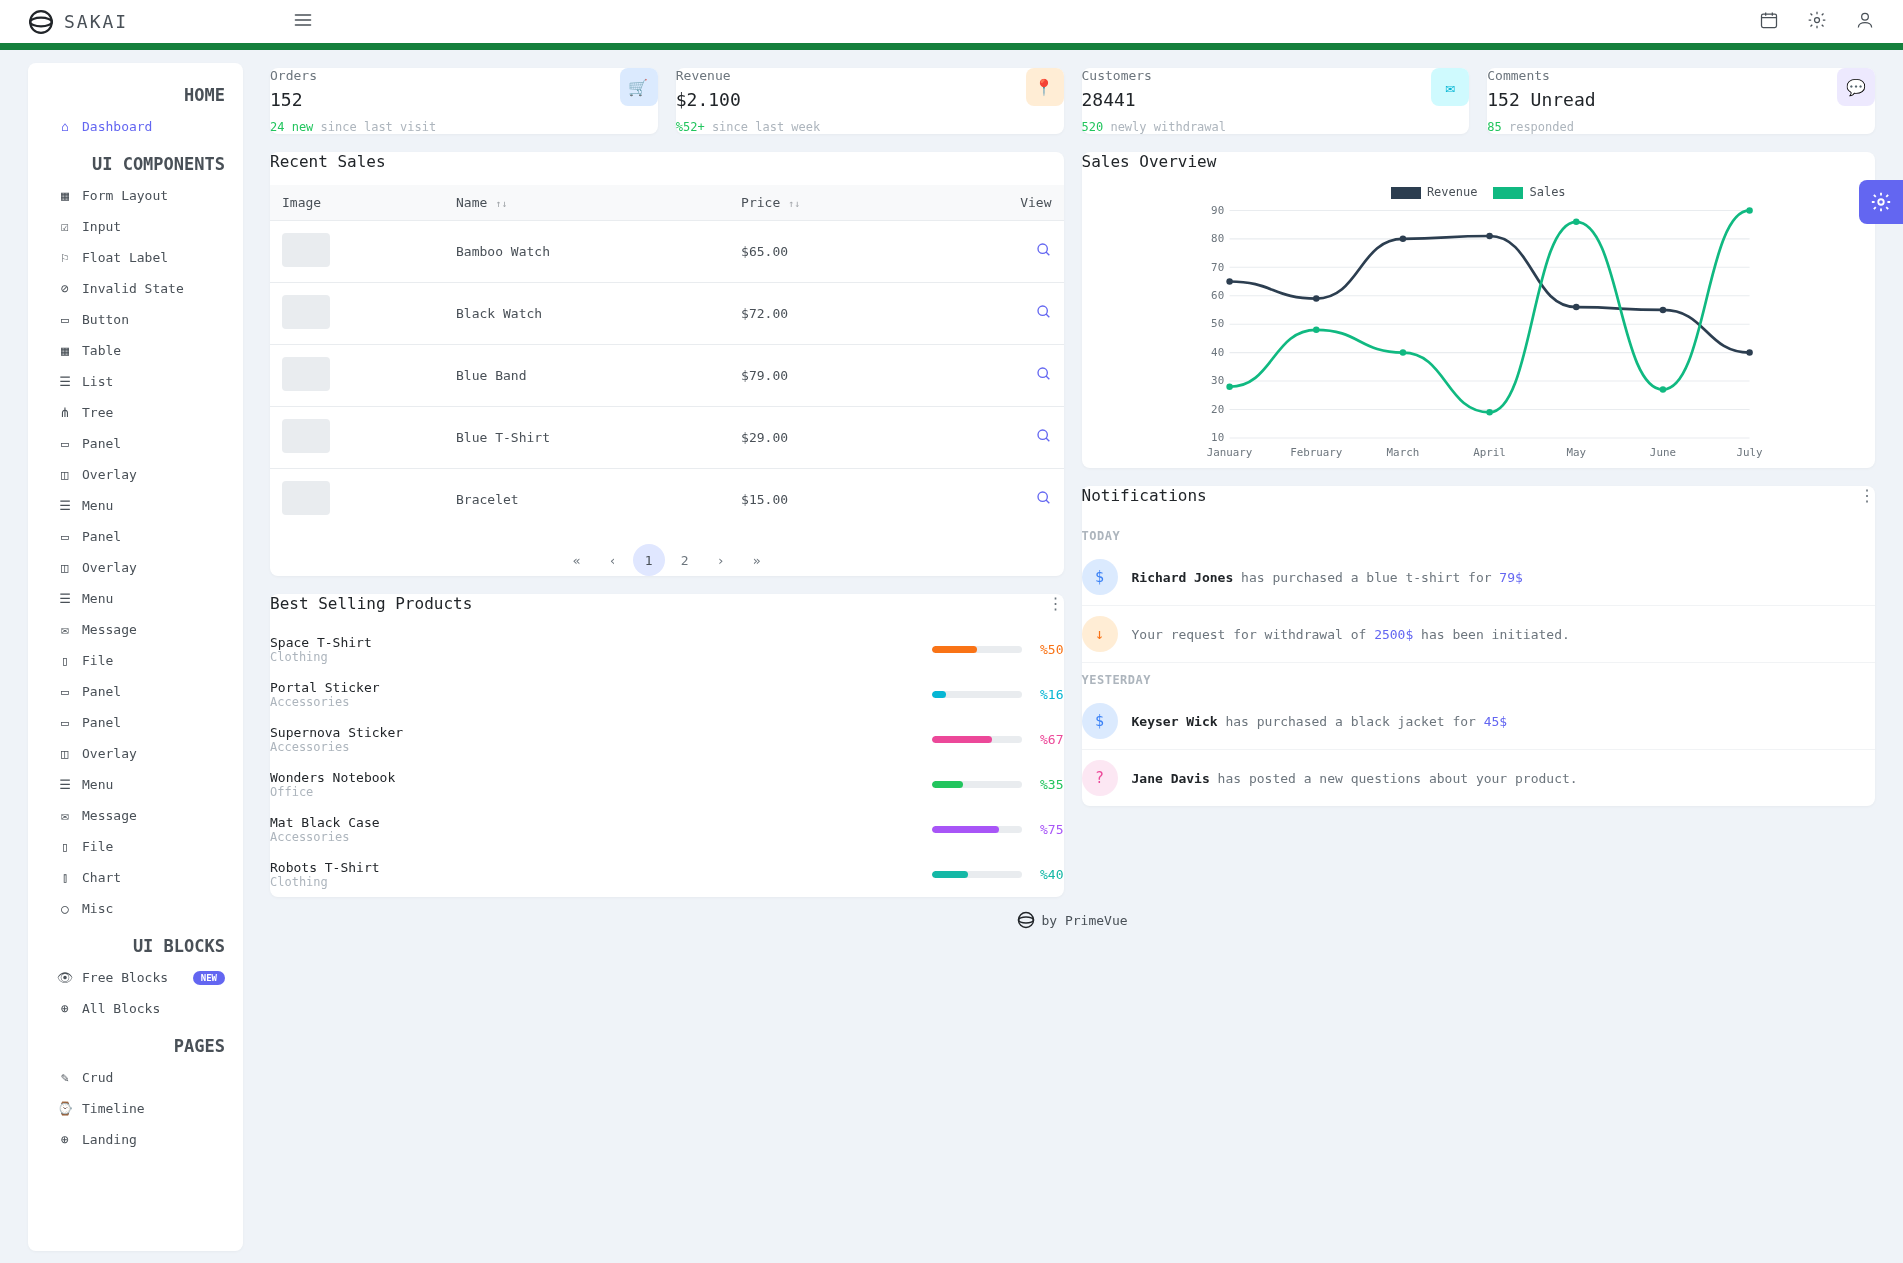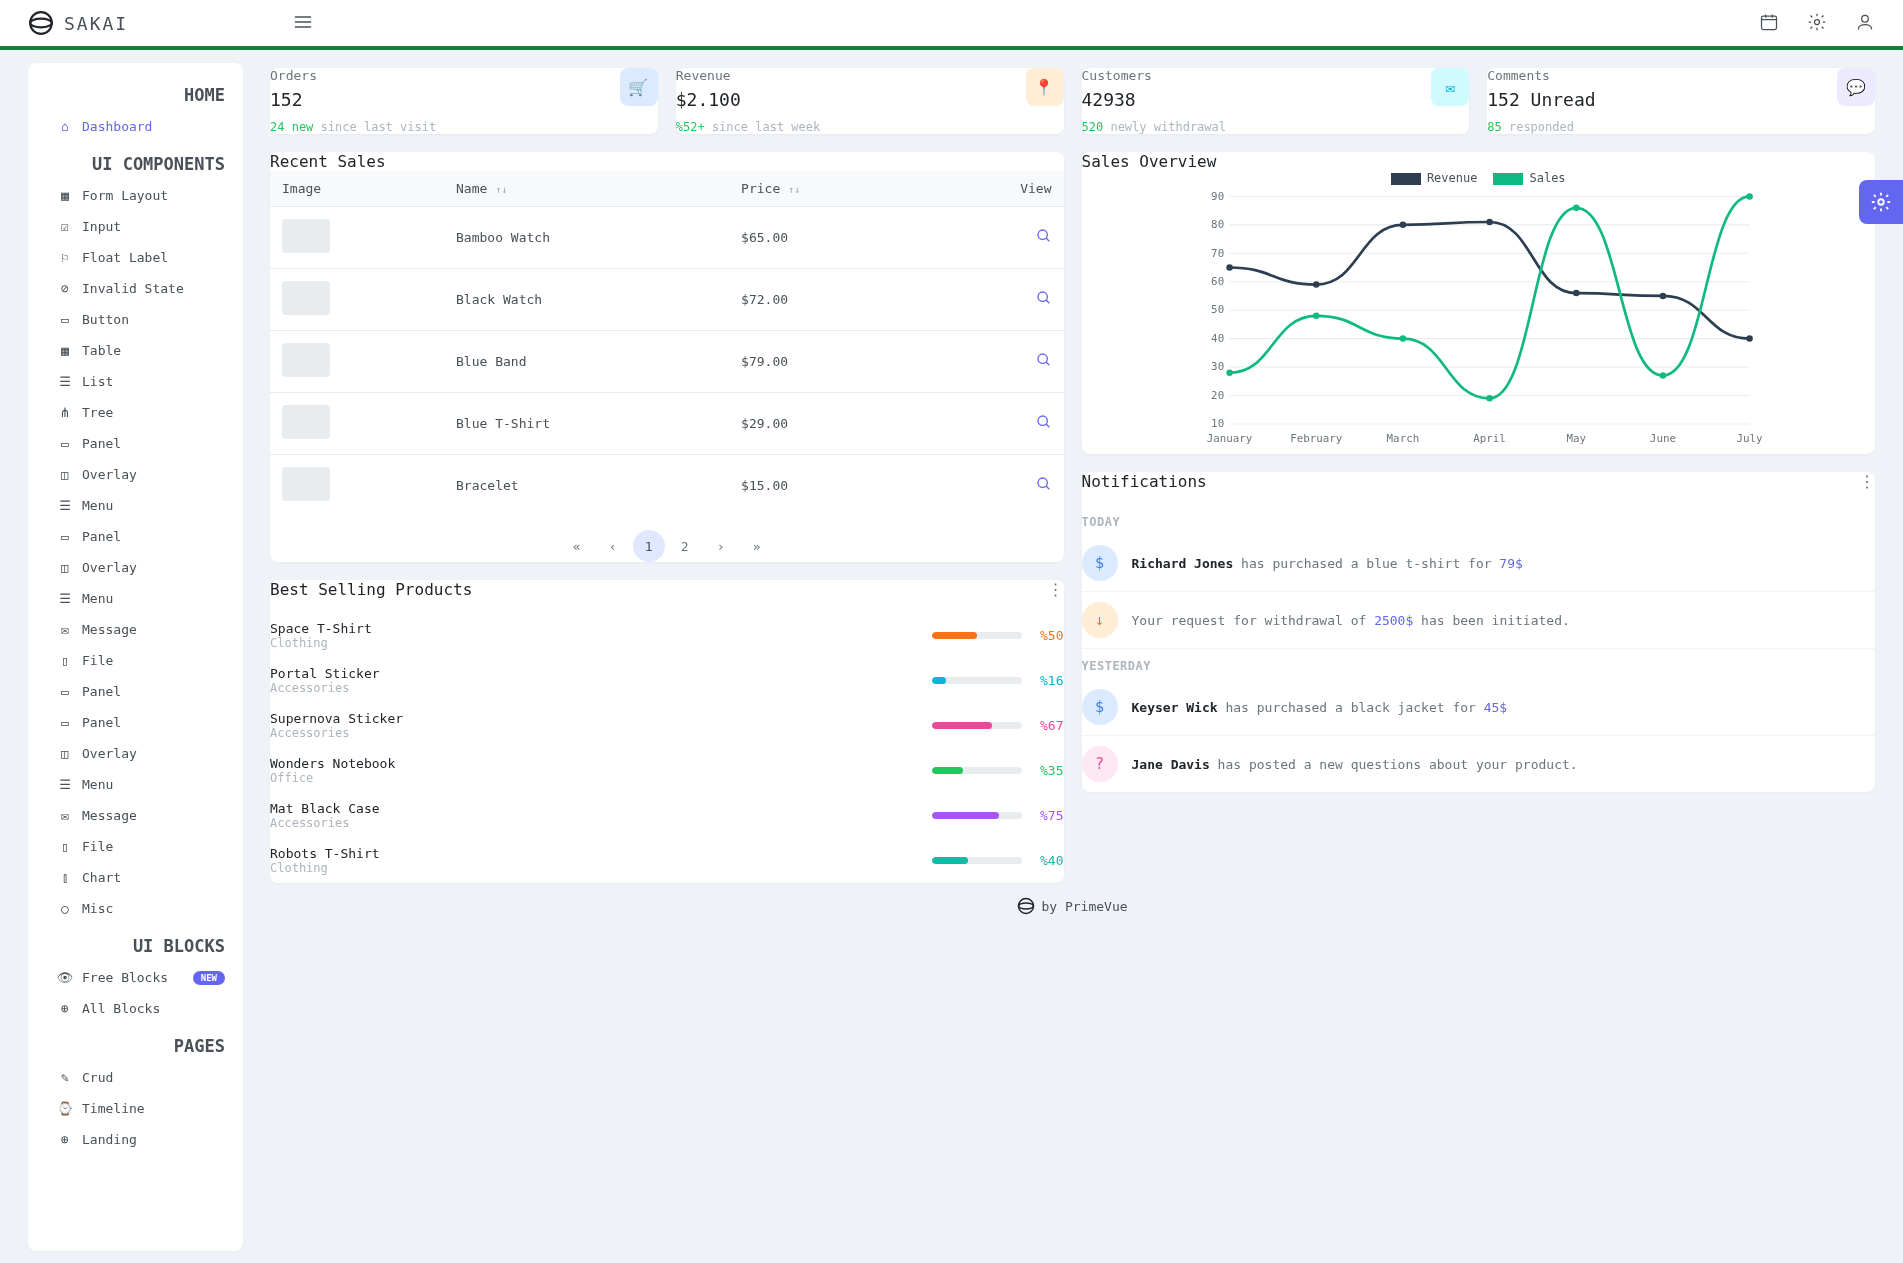--- a/index.html
+++ b/index.html
@@ -8,21 +8,21 @@
   background: #eff3f8;
   color: #495057;
   font-size: 14px;
 }
 .topbar {
   background: #fff;
   height: 50px;
   display: flex;
   align-items: center;
   padding: 0 28px;
-  border-bottom: 4px solid #15803d;
+  border-bottom: 7px solid #15803d;
   position: fixed;
   top: 0; left: 0; right: 0;
   z-index: 100;
 }
 .logo { display: flex; align-items: center; gap: 10px; }
 .logo-text { font-size: 18px; letter-spacing: 2px; color: #495057; }
 .hamburger { margin-left: 165px; cursor: pointer; color: #495057; }
 .topbar-right { margin-left: auto; display: flex; gap: 28px; }
 .topbar-icon { cursor: pointer; color: #495057; }
 
@@ -79,21 +79,21 @@
 .stat-sub .muted { color: #adb5bd; }
 .stat-icon { width: 38px; height: 38px; border-radius: 8px; display:flex; align-items:center; justify-content:center; font-size:16px; }
 .icon-blue { background: #dbeafe; color: #3b82f6; }
 .icon-orange { background: #ffedd5; color: #f97316; }
 .icon-cyan { background: #cffafe; color: #06b6d4; }
 .icon-purple { background: #ede9fe; color: #8b5cf6; }
 
 .two-col { display: grid; grid-template-columns: 1fr 1fr; gap: 18px; }
 .col { display: flex; flex-direction: column; gap: 18px; }
 
-.card-title { font-size: 16px; color: #212529; }
+.card-title { font-size: 16px; color: #212529; margin-bottom: 14px; }
 .card-header { display:flex; justify-content:space-between; align-items:center; margin-bottom:14px; }
 
 table { width: 100%; border-collapse: collapse; }
 thead tr { background: #f8f9fa; }
 th { text-align: left; padding: 10px 12px; font-size: 13px; font-weight: 500; color: #495057; }
 th.view, td.view { text-align: right; }
 td { padding: 12px; border-top: 1px solid #e9ecef; font-size: 13px; }
 .prod-img { width: 48px; height: 34px; background: #e9ecef; border-radius: 4px; display:inline-block; }
 .view-btn { color: #6366f1; cursor: pointer; display:inline-block; }
 .sort-icon { font-size: 10px; opacity: 0.5; }
@@ -318,21 +318,21 @@
         <div>
           <div class="stat-label">Revenue</div>
           <div class="stat-value">$2.100</div>
           <div class="stat-sub"><span class="hl">%52+</span> <span class="muted">since last week</span></div>
         </div>
         <div class="stat-icon icon-orange">📍</div>
       </div>
       <div class="card stat-card">
         <div>
           <div class="stat-label">Customers</div>
-          <div class="stat-value">42938</div>
+          <div class="stat-value">28441</div>
           <div class="stat-sub"><span class="hl">520</span> <span class="muted">newly withdrawal</span></div>
         </div>
         <div class="stat-icon icon-cyan">✉</div>
       </div>
       <div class="card stat-card">
         <div>
           <div class="stat-label">Comments</div>
           <div class="stat-value">152 Unread</div>
           <div class="stat-sub"><span class="hl">85</span> <span class="muted">responded</span></div>
         </div>

